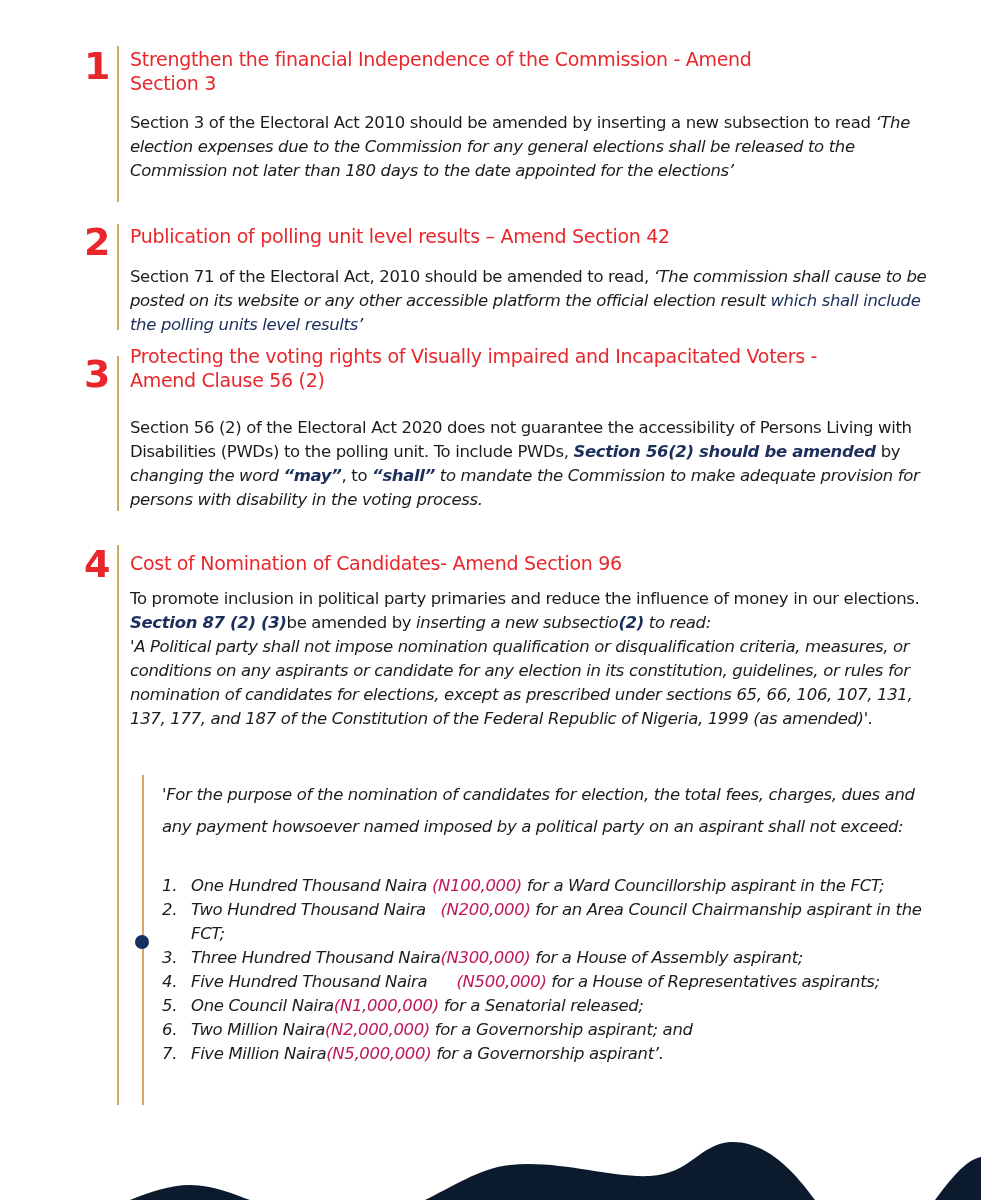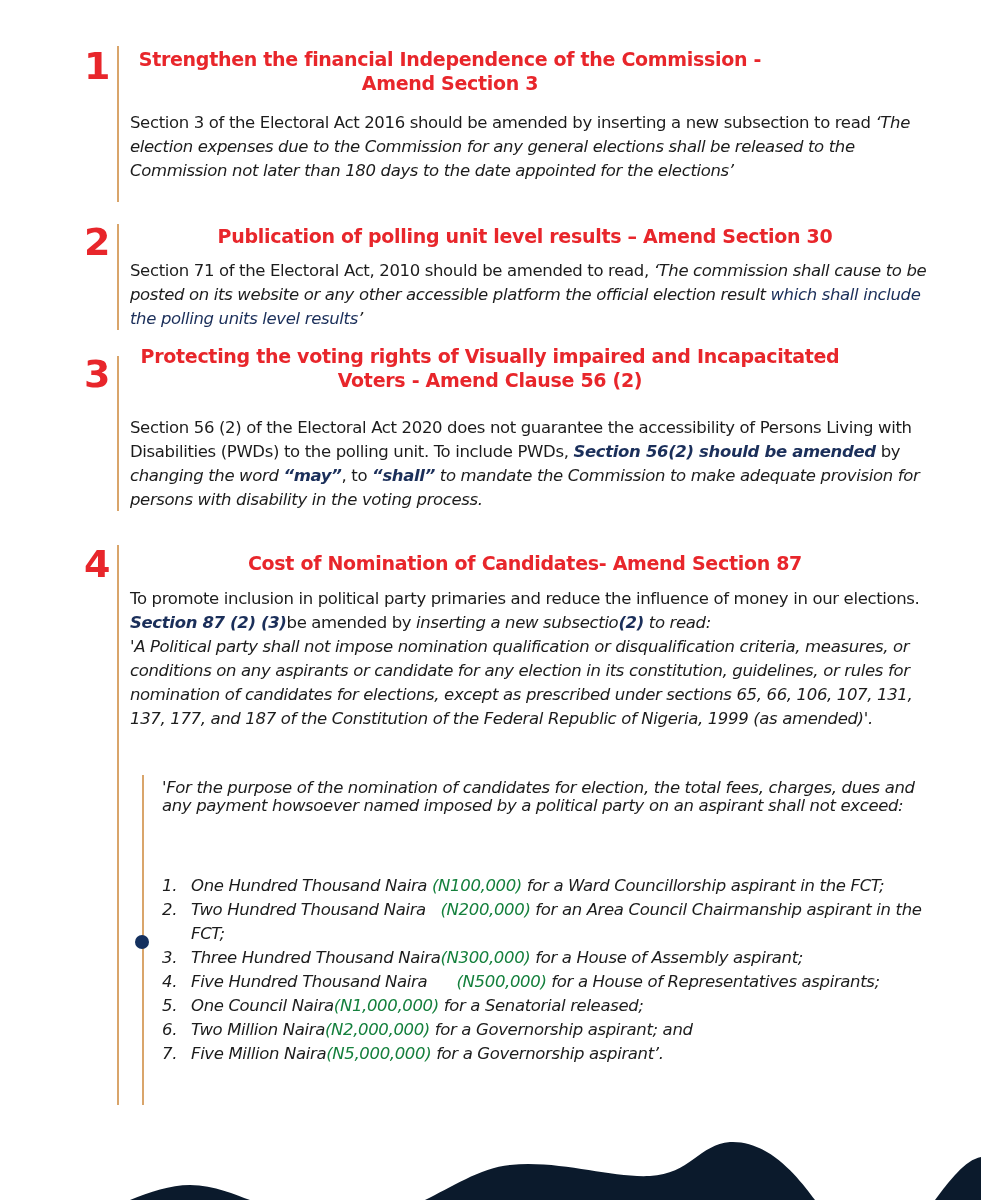--- a/index.html
+++ b/index.html
@@ -9,70 +9,70 @@
     }
     .section { position: absolute; left: 0; width: 981px; }
     .num {
       position: absolute; left: 84px; width: 30px;
       font-family: "DejaVu Sans", sans-serif; font-weight: bold; color: #e8262b;
       font-size: 38px; line-height: 38px; letter-spacing: -2px;
     }
     .vline { position: absolute; left: 117px; width: 2px; background: #d9a56b; }
     .title {
       position: absolute; left: 130px; width: 790px;
-      color: #e8262b; font-weight: bold; font-size: 19px; line-height: 24px;
-      font-family: "DejaVu Sans", sans-serif; letter-spacing: -0.3px; text-align: center;
+      color: #e8262b; font-weight: normal; font-size: 19px; line-height: 24px;
+      font-family: "DejaVu Sans", sans-serif; letter-spacing: -0.3px;
     }
     .body {
       position: absolute; left: 130px; width: 800px;
       font-size: 16.5px; line-height: 24px; color: #1c1c1c;
       font-family: "DejaVu Sans", sans-serif; letter-spacing: -0.35px;
     }
     .it { font-style: italic; }
     .navy { color: #1b2f5a; font-weight: bold; font-style: italic; text-align: center; }
     .navy-it { color: #1b2f5a; font-style: italic; }
     .inner-line { position: absolute; left: 142px; width: 2px; background: #d9a56b; }
     .dot { position: absolute; left: 135px; width: 14px; height: 14px; border-radius: 50%; background: #14305e; }
     .quote { position: absolute; left: 162px; width: 760px; font-style: italic;
-      font-size: 16.5px; line-height: 18px; font-family: "DejaVu Sans", sans-serif; letter-spacing: -0.35px; }
+      font-size: 16.5px; line-height: 32px; font-family: "DejaVu Sans", sans-serif; letter-spacing: -0.35px; }
     ol.fees { position: absolute; left: 162px; width: 760px; margin: 0; padding: 0; list-style: none;
       font-style: italic; font-size: 16.5px; line-height: 24px; font-family: "DejaVu Sans", sans-serif; letter-spacing: -0.35px; }
     ol.fees li { position: relative; padding-left: 29px; }
     ol.fees li .n { position: absolute; left: 0; top: 0; }
-    .amt { color: #15803d; font-style: italic; }
+    .amt { color: #be185d; font-style: italic; }
     .wave { position: absolute; left: 0; bottom: 0; width: 981px; height: 90px; }
   </style>
 </head>
 <body>
 
 <div class="section">
   <div class="num" style="top:47px">1</div>
   <div class="vline" style="top:46px;height:156px"></div>
   <div class="title" style="top:47px;width:640px">Strengthen the financial Independence of the Commission - Amend Section 3</div>
-  <div class="body" style="top:111px"><span>Section 3 of the Electoral Act 2016 should be amended by inserting a new subsection to read </span><span class="it">‘The election expenses due to the Commission for any general elections shall be released to the Commission not later than 180 days to the date appointed for the elections’</span></div>
+  <div class="body" style="top:111px"><span>Section 3 of the Electoral Act 2010 should be amended by inserting a new subsection to read </span><span class="it">‘The election expenses due to the Commission for any general elections shall be released to the Commission not later than 180 days to the date appointed for the elections’</span></div>
 </div>
 
 <div class="section">
   <div class="num" style="top:223px">2</div>
   <div class="vline" style="top:224px;height:106px"></div>
-  <div class="title" style="top:224px">Publication of polling unit level results – Amend Section 30</div>
-  <div class="body" style="top:259px"><span>Section 71 of the Electoral Act, 2010 should be amended to read, </span><span class="it">‘The commission shall cause to be posted on its website or any other accessible platform the official election result </span><span class="navy-it">which shall include the polling units level results</span><span class="it">’</span></div>
+  <div class="title" style="top:224px">Publication of polling unit level results – Amend Section 42</div>
+  <div class="body" style="top:265px"><span>Section 71 of the Electoral Act, 2010 should be amended to read, </span><span class="it">‘The commission shall cause to be posted on its website or any other accessible platform the official election result </span><span class="navy-it">which shall include the polling units level results</span><span class="it">’</span></div>
 </div>
 
 <div class="section">
   <div class="num" style="top:355px">3</div>
   <div class="vline" style="top:356px;height:155px"></div>
   <div class="title" style="top:344px;width:720px">Protecting the voting rights of Visually impaired and Incapacitated Voters - Amend Clause 56 (2)</div>
   <div class="body" style="top:416px"><span>Section 56 (2) of the Electoral Act 2020 does not guarantee the accessibility of Persons Living with Disabilities (PWDs) to the polling unit. To include PWDs, </span><span class="navy">Section 56(2) should be amended</span><span> by </span><span class="it">changing the word </span><span class="navy"> “may”</span><span>, to </span><span class="navy">“shall”</span><span class="it"> to mandate the Commission to make adequate provision for persons with  disability in the voting process.</span></div>
 </div>
 
 <div class="section">
   <div class="num" style="top:545px">4</div>
   <div class="vline" style="top:545px;height:560px"></div>
-  <div class="title" style="top:551px">Cost of Nomination of Candidates- Amend Section 87</div>
+  <div class="title" style="top:551px">Cost of Nomination of Candidates- Amend Section 96</div>
   <div class="body" style="top:587px"><span>To promote inclusion in political party primaries and reduce the influence of money in our elections.  </span><span class="navy">Section 87 (2) (3)</span><span>be amended by </span><span class="it">inserting a new subsectio</span><span class="navy">(2)</span><span class="it"> to read:</span><br><span class="it">'A Political party shall not impose nomination qualification or disqualification criteria, measures, or conditions on any aspirants or candidate for any election in its constitution, guidelines, or rules for nomination of candidates for elections, except as prescribed under sections 65, 66, 106, 107, 131, 137, 177, and 187 of the Constitution of the Federal Republic of Nigeria, 1999 (as amended)'.</span></div>
 
   <div class="inner-line" style="top:775px;height:330px"></div>
   <div class="dot" style="top:935px"></div>
 
   <div class="quote" style="top:779px">'For the purpose of the nomination of candidates for election, the total fees, charges, dues and any payment howsoever named imposed by a political party on an aspirant shall not exceed:</div>
 
   <ol class="fees" style="top:874px">
     <li><span class="n">1.</span><span style="white-space:pre">One Hundred Thousand Naira </span><span class="amt">(N100,000)</span><span> for a Ward Councillorship aspirant in the FCT;</span></li>
     <li><span class="n">2.</span><span style="white-space:pre">Two Hundred Thousand Naira   </span><span class="amt">(N200,000)</span><span> for an Area Council Chairmanship aspirant in the FCT;</span></li>

